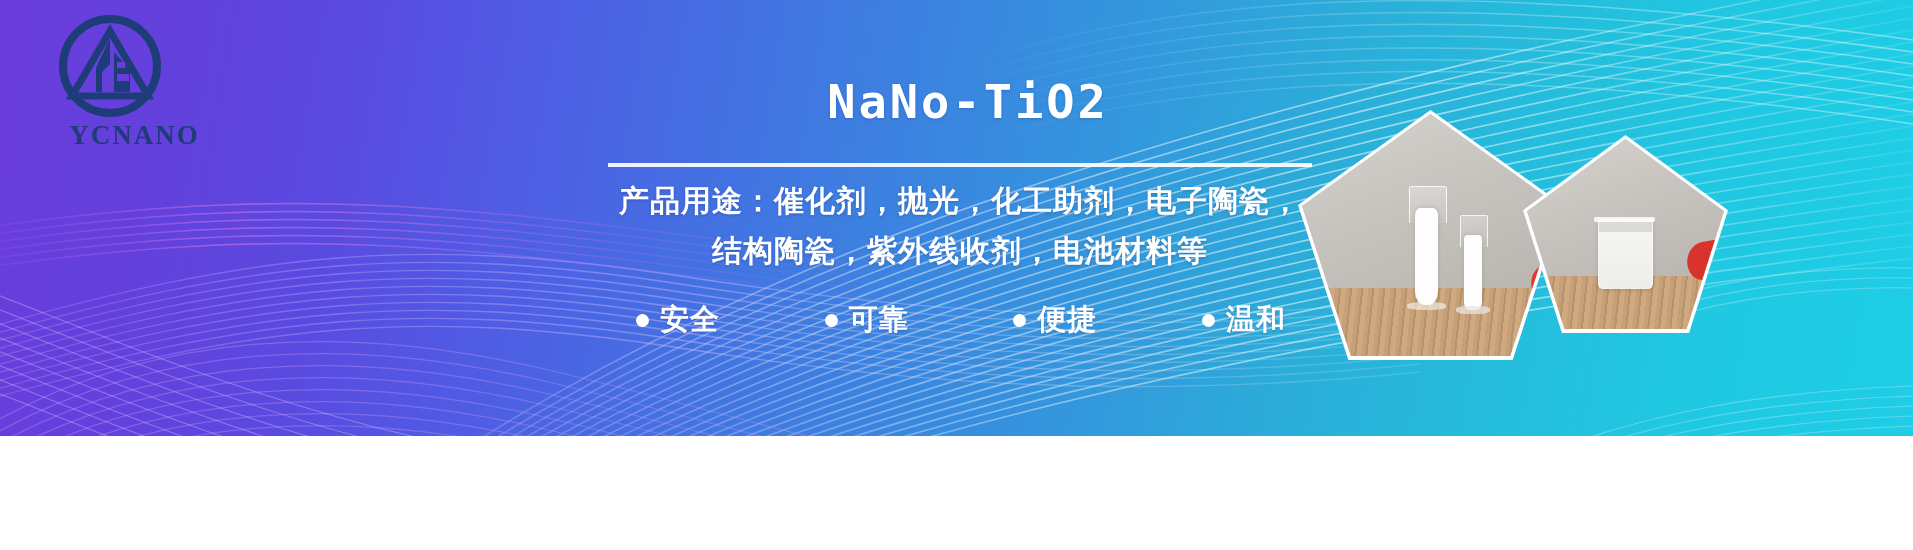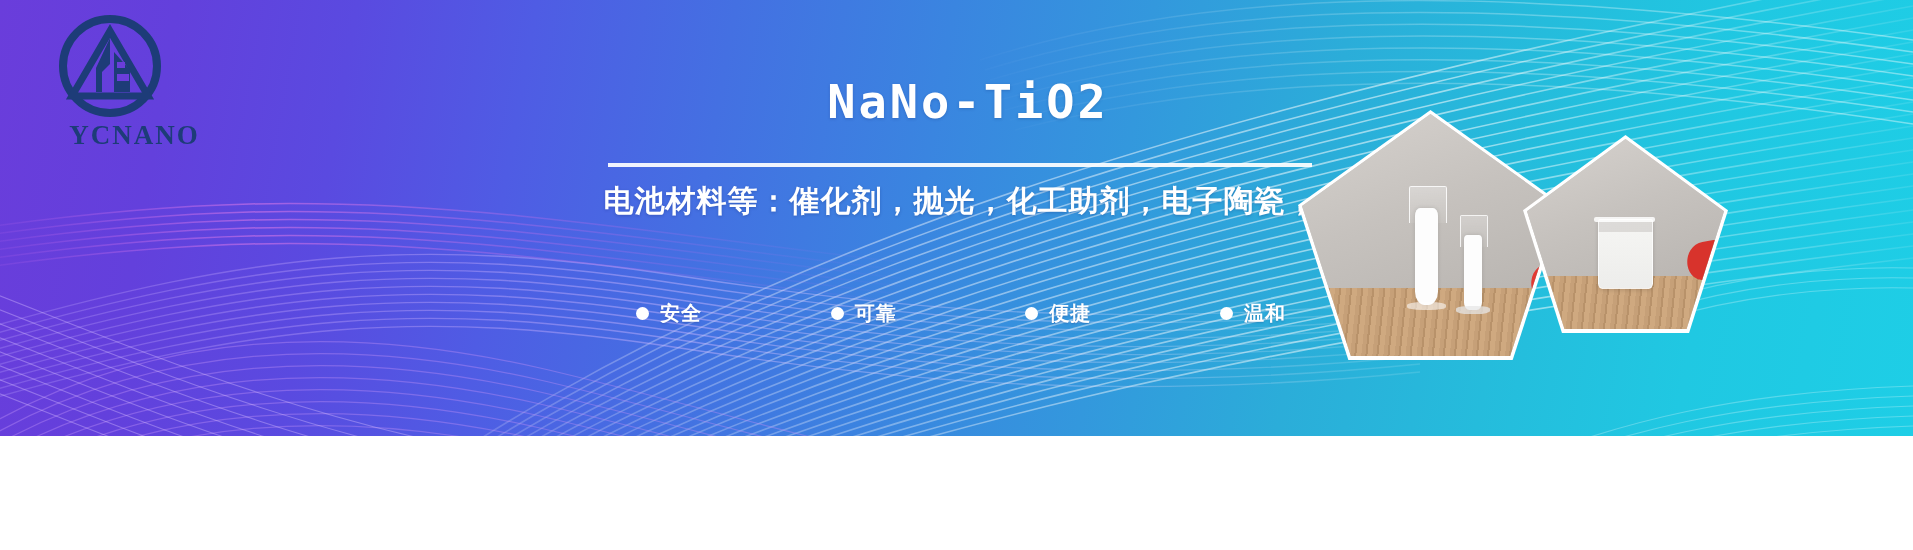--- a/index.html
+++ b/index.html
@@ -128,21 +128,21 @@
   }
   .feature-dot {
     width: 13px;
     height: 13px;
     border-radius: 50%;
     background: #ffffff;
     flex: 0 0 auto;
   }
   .feature-label {
     color: #ffffff;
-    font-size: 20px;
+    font-size: 29px;
     font-weight: bold;
     letter-spacing: 1px;
     text-shadow: 0 1px 2px rgba(20,40,110,0.28);
   }
 
   
   #products {
     position: absolute;
     right: 0;
     top: 0;
@@ -439,21 +439,22 @@
     </svg>
     <div id="logo-text">YCNANO</div>
   </div>
 
   <div id="content">
 
     <div id="main-title">NaNo-TiO2</div>
 
     <div id="title-divider"></div>
 
-    <div class="desc-line" id="desc-line-1">电池材料等：催化剂，抛光，化工助剂，电子陶瓷，</div>
+    <div class="desc-line" id="desc-line-1">产品用途：催化剂，抛光，化工助剂，电子陶瓷，</div>
+    <div class="desc-line" id="desc-line-2">结构陶瓷，紫外线收剂，电池材料等</div>
 
     <div id="features">
       <div class="feature">
         <span class="feature-dot"></span>
         <span class="feature-label">安全</span>
       </div>
       <div class="feature">
         <span class="feature-dot"></span>
         <span class="feature-label">可靠</span>
       </div>

